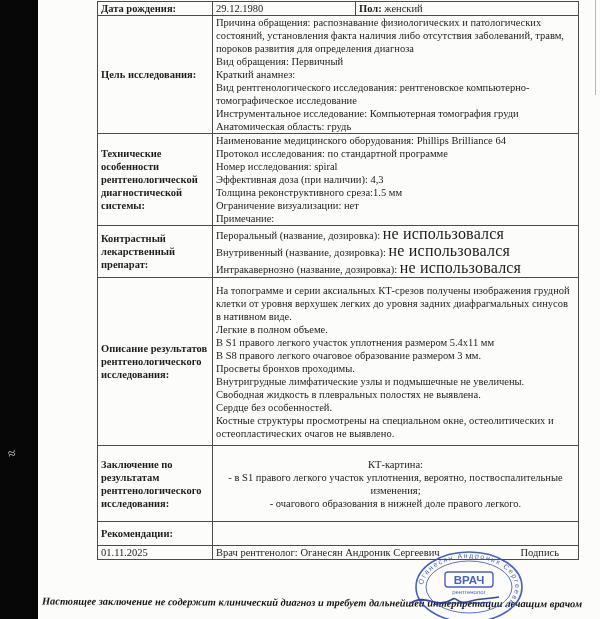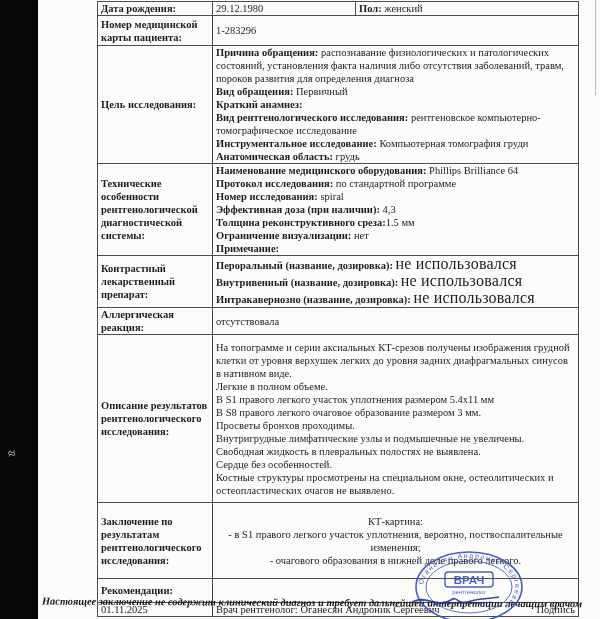--- a/index.html
+++ b/index.html
@@ -20,21 +20,21 @@
     border:1px solid #4c4c4c;
     padding:0 3px;
     vertical-align:middle;
     font-size:10.5px;line-height:13px;
     overflow:hidden;
   }
   td.lbl{font-weight:bold;font-size:10px;line-height:12px;padding-left:4px;}
   td.val{padding-left:6px;}
   .b{font-weight:bold;}
   .items{padding:2px 4px 2px 6px;vertical-align:top;}
-  .item .nm{font-weight:bold;margin-top:12px;}
+  .item .nm{font-weight:normal;margin-top:12px;}
   .big-val{font-size:16px;letter-spacing:.2px;}
   .contrast-cell .item{line-height:15px;}
   .desc-cell{padding-top:14px;vertical-align:top;margin-left:30px;}
   .concl-cell{padding-top:7px;vertical-align:top;text-align:center;}
   .signoff-doctor{display:flex;justify-content:space-between;align-items:flex-start;}
   .date-cell{}
   .disclaimer{
     position:absolute;left:42px;top:597px;width:552px;
     font-weight:bold;font-style:italic;font-size:10.4px;line-height:12.5px;
     transform:rotate(.3deg);color:#151515;
@@ -64,24 +64,20 @@
     <tbody>
         <tr style="height:14px">
       <td class="lbl">Дата рождения:</td>
       <td class="val">29.12.1980</td>
       <td class="val">
         <span class="b">Пол:</span>
         <span>женский</span>
       </td>
     </tr>
 
-    <tr style="height:30px">
-      <td class="lbl">Номер медицинской карты пациента:</td>
-      <td class="val" colspan="2">1-283296</td>
-    </tr>
 
     <tr style="height:103px">
       <td class="lbl">Цель исследования:</td>
       <td class="items" colspan="2">
         <div class="item"><span class="nm">Причина обращения:</span> <span>распознавание физиологических и патологических состояний, установления факта наличия либо отсутствия заболеваний, травм, пороков развития для определения диагноза</span></div>
         <div class="item"><span class="nm">Вид обращения:</span> <span>Первичный</span></div>
         <div class="item"><span class="nm">Краткий анамнез:</span> <span></span></div>
         <div class="item"><span class="nm">Вид рентгенологического исследования:</span> <span>рентгеновское компьютерно-томографическое исследование</span></div>
         <div class="item"><span class="nm">Инструментальное исследование:</span> <span>Компьютерная томография груди</span></div>
         <div class="item"><span class="nm">Анатомическая область:</span> <span>грудь</span></div>
@@ -103,24 +99,20 @@
 
     <tr style="height:48px">
       <td class="lbl">Контрастный лекарственный препарат:</td>
       <td class="items contrast-cell" colspan="2">
         <div class="item"><span class="nm">Пероральный (название, дозировка):</span> <span class="big-val">не использовался</span></div>
         <div class="item"><span class="nm">Внутривенный (название, дозировка):</span> <span class="big-val">не использовался</span></div>
         <div class="item"><span class="nm">Интракавернозно (название, дозировка):</span> <span class="big-val">не использовался</span></div>
       </td>
     </tr>
 
-    <tr style="height:15px">
-      <td class="lbl">Аллергическая реакция:</td>
-      <td class="val" colspan="2">отсутствовала</td>
-    </tr>
 
     <tr style="height:168px">
       <td class="lbl">Описание результатов рентгенологического исследования:</td>
       <td class="items desc-cell" colspan="2">
         <div>На топограмме и серии аксиальных КТ-срезов получены изображения грудной клетки от уровня верхушек легких до уровня задних диафрагмальных синусов в нативном виде.</div>
         <div>Легкие в полном объеме.</div>
         <div>В S1 правого легкого участок уплотнения размером 5.4х11 мм</div>
         <div>В S8 правого легкого очаговое образование размером 3 мм.</div>
         <div>Просветы бронхов проходимы.</div>
         <div>Внутригрудные лимфатические узлы и подмышечные не увеличены.</div>
@@ -142,21 +134,21 @@
     <tr style="height:24px">
       <td class="lbl">Рекомендации:</td>
       <td class="val" colspan="2"></td>
     </tr>
 
     <tr style="height:14px">
       <td class="date-cell">01.11.2025</td>
       <td class="val" colspan="2">
         <div class="signoff-doctor">
           <span>Врач рентгенолог: Оганесян Андроник Сергеевич</span>
-          <span style="">Подпись</span>
+          <span style="margin-right:16px">Подпись</span>
         </div>
       </td>
     </tr>
   </tbody>
     </table>
 
   <div class="disclaimer">Настоящее заключение не содержит клинический диагноз и требует дальнейшей интерпретации лечащим врачом</div>
 
   <svg class="stamp" viewBox="0 0 135 70">
     <ellipse cx="66" cy="38" rx="53" ry="35" fill="none" stroke-width="1.6" stroke="#3b53be"></ellipse>

